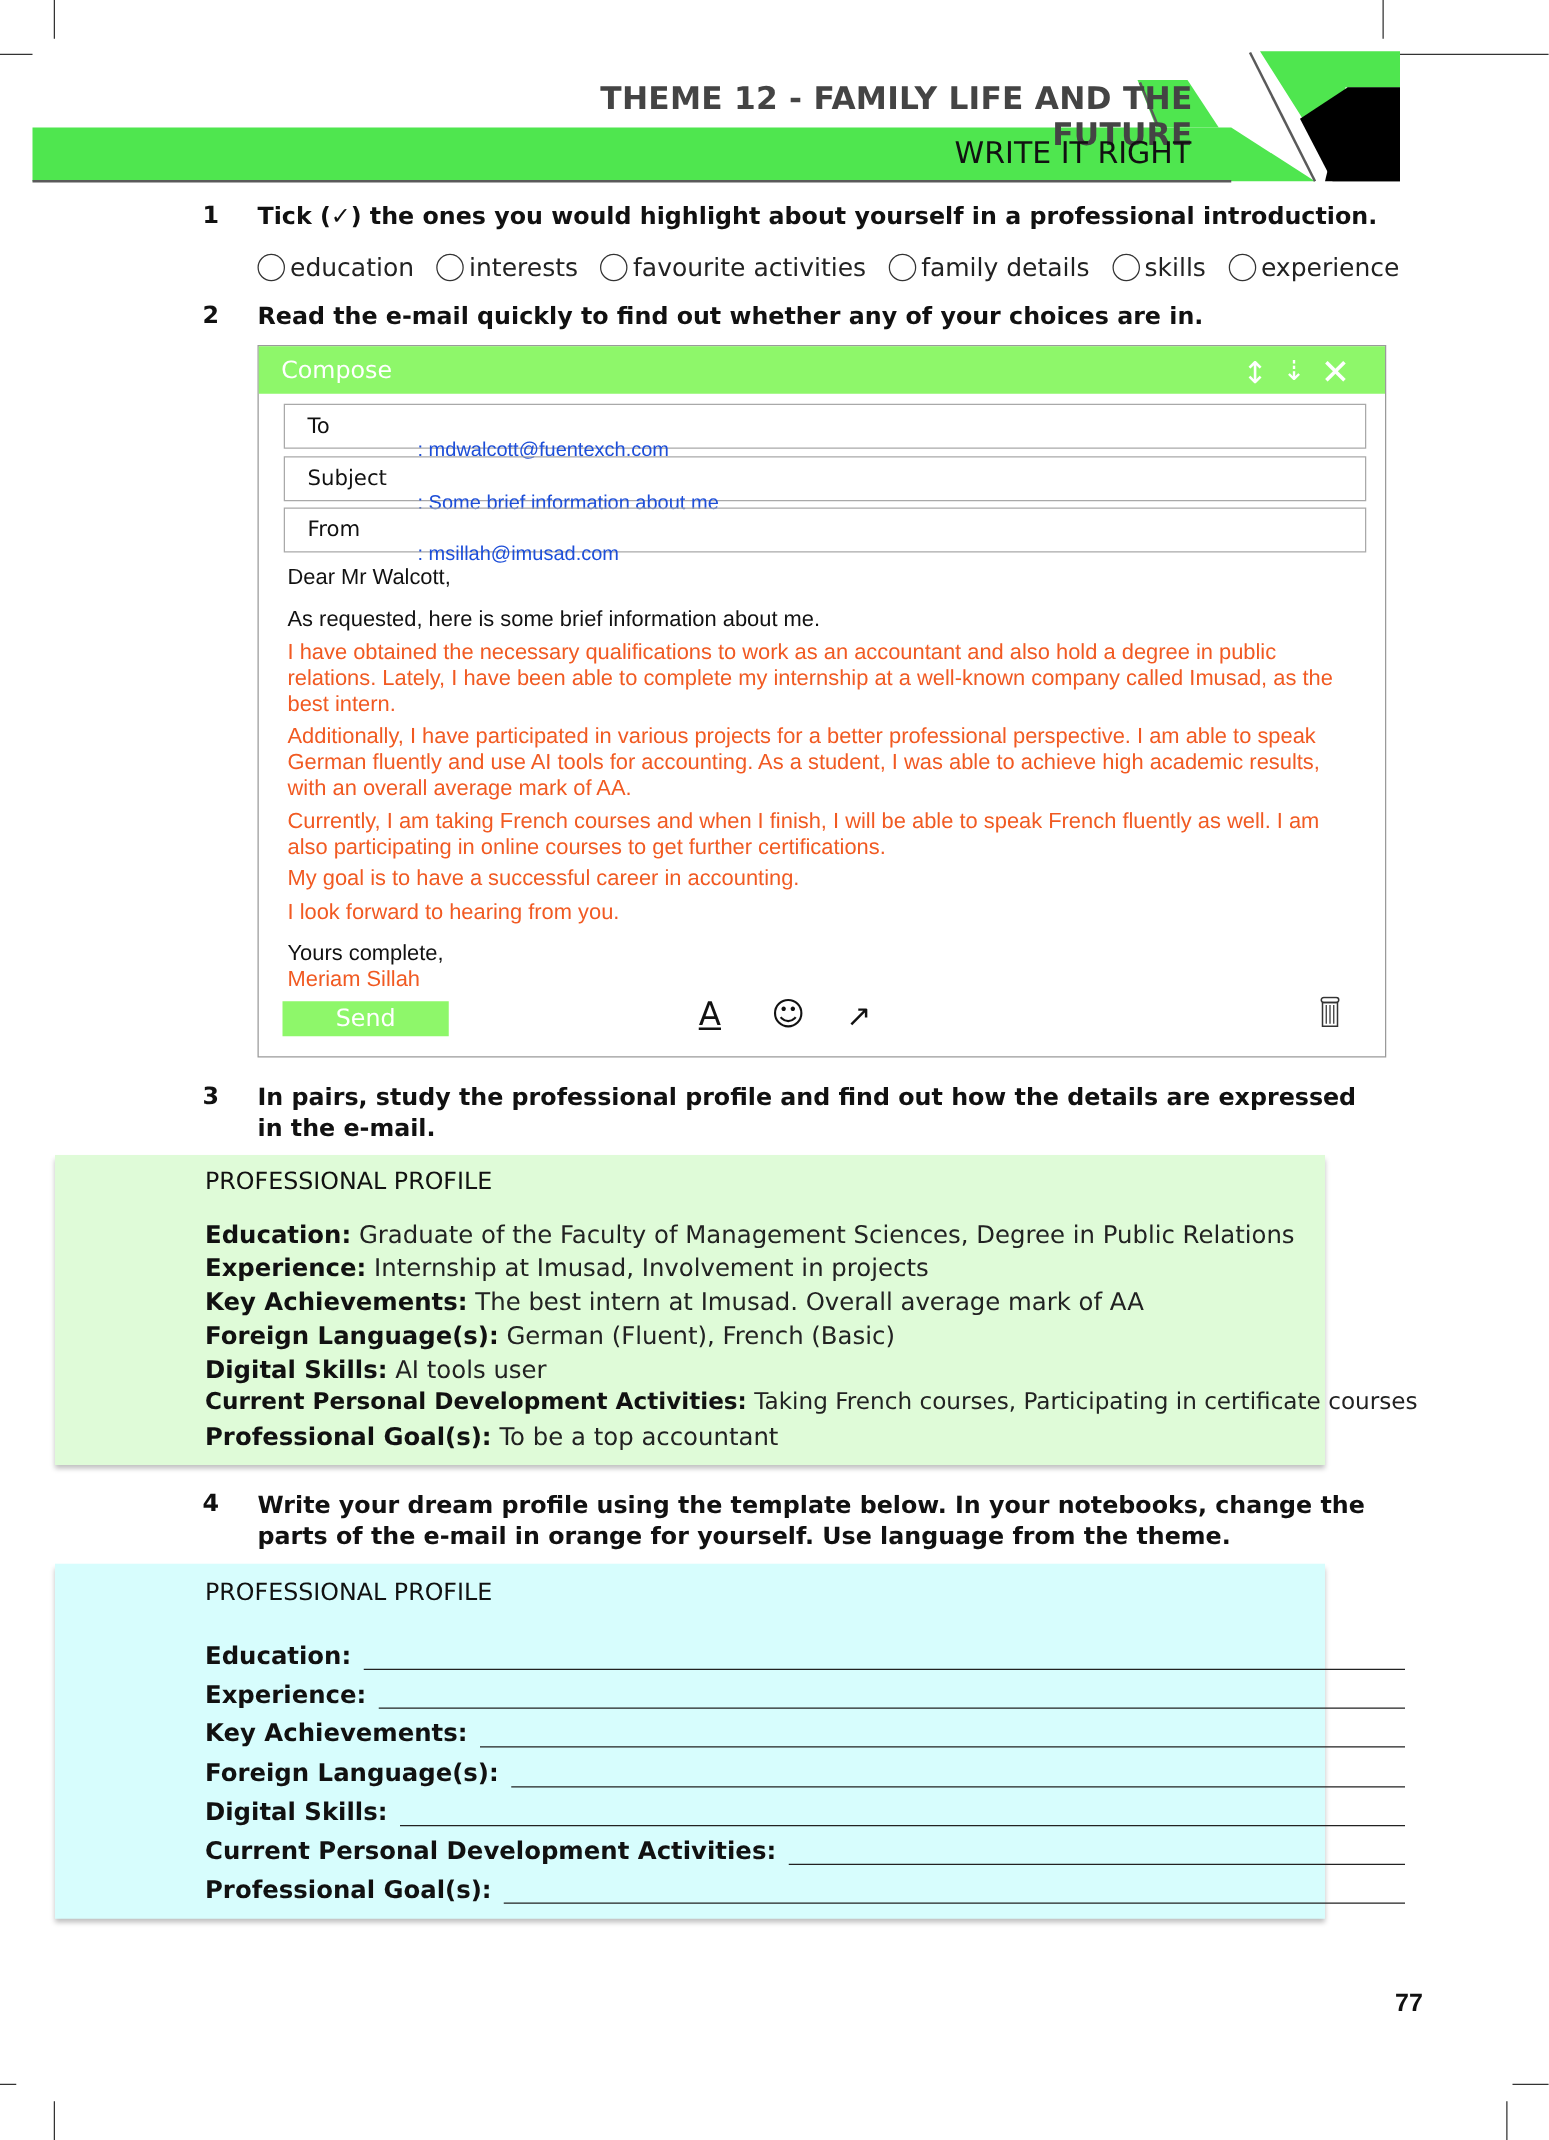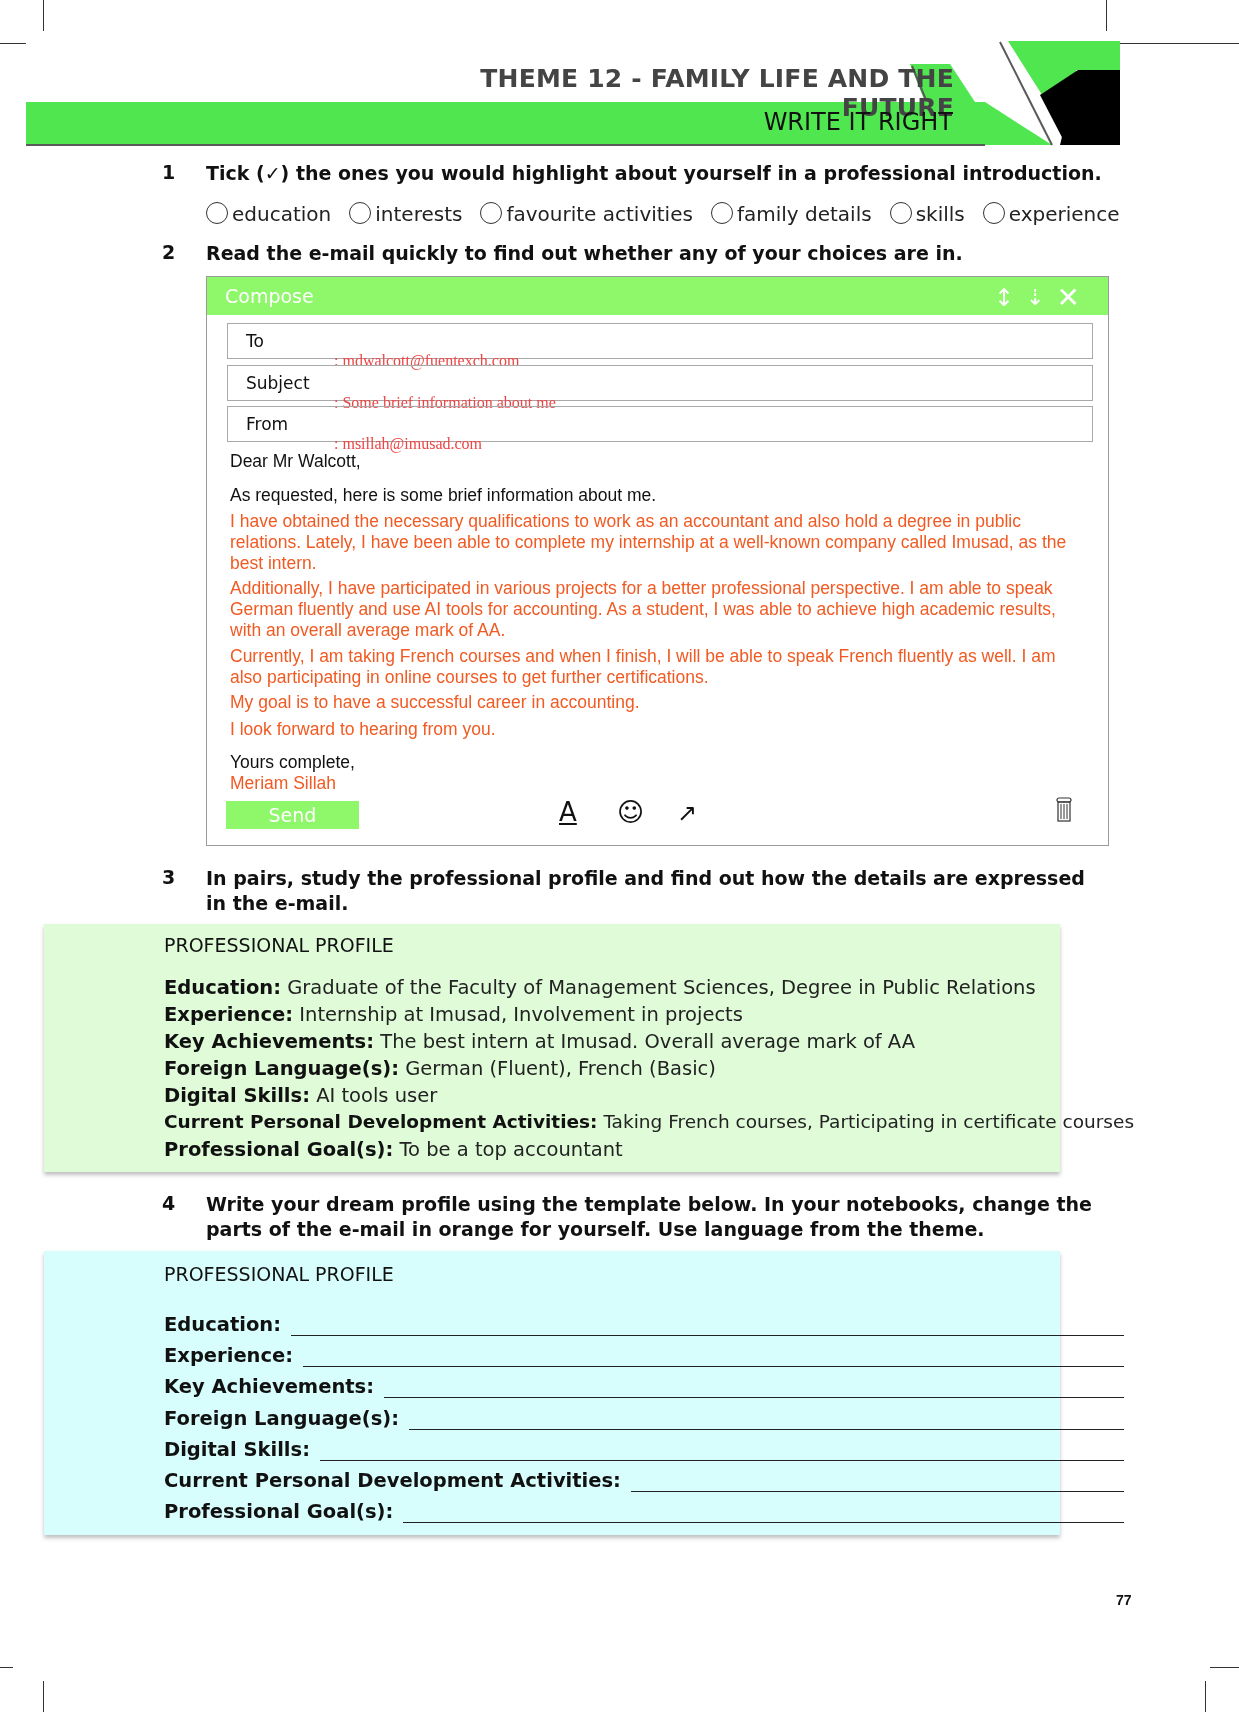--- a/index.html
+++ b/index.html
@@ -8,45 +8,45 @@
   
   .crop { position:absolute; background:#333; }
   
   .theme-title { position:absolute; left:380px; top:64px; width:574px; text-align:right; font-size:25px; color:#444; font-weight:700; letter-spacing:0.2px; font-family:"DejaVu Sans", sans-serif; }
   .section-title { position:absolute; left:620px; top:108px; width:333px; text-align:right; font-size:24px; color:#111; }
   .badge-text { position:absolute; left:1100px; top:82px; width:110px; text-align:center; font-size:34px; font-weight:bold; color:#fff; }
   
   .ex-num { position:absolute; left:162px; font-weight:bold; font-size:19px; }
   .ex-text { position:absolute; left:206px; font-weight:bold; font-size:19px; width:900px; line-height:25px; }
   .options { position:absolute; left:206px; top:202px; display:flex; gap:18px; font-size:20px; color:#222; }
-  .opt { display:flex; gap:4px; }
+  .opt { display:flex; align-items:center; gap:4px; }
   .radio { width:22px; height:22px; border:1.5px solid #333; border-radius:50%; box-sizing:border-box; display:inline-block; }
   
   .compose { position:absolute; left:206px; top:276px; width:903px; height:570px; border:1.5px solid #9a9a9a; box-sizing:border-box; background:#fff; }
   .compose-bar { height:38px; background:#8ef76a; display:flex; align-items:center; padding:0 18px; color:#fff; font-size:19px; position:relative; }
   .bar-icons { position:absolute; right:28px; top:4px; display:flex; gap:12px; align-items:center; color:#fff; font-size:26px; }
   .field { position:absolute; left:20px; width:866px; height:36px; border:1.5px solid #a9a9a9; box-sizing:border-box; display:flex; align-items:center; }
   .field-label { width:88px; padding-left:18px; font-size:17px; color:#111; }
-  .field-value { font-family:Liberation Serif, serif; font-size:16px; color:#ef4444;margin-top:40px; }
+  .field-value { font-family:Liberation Sans, sans-serif; font-size:16px; color:#1d4ed8;margin-top:40px; }
   .body-text { position:absolute; left:23px; width:860px; font-family:"Liberation Sans", sans-serif; font-size:17.5px; line-height:21px; }
   .orange { color:#f15a22; }
   .black { color:#111; }
   .send-btn { position:absolute; left:19px; top:524px; width:133px; height:28px; background:#8ef76a; color:#fff; font-size:19px; text-align:center; line-height:28px; }
   .tool { position:absolute; top:520px; font-size:26px; color:#111; }
   
   .profile-box { position:absolute; left:44px; width:1016px; box-shadow:0 3px 4px rgba(0,0,0,0.25); }
   .green-box { top:924px; height:248px; background:#dffbd8; }
   .cyan-box { top:1251px; height:284px; background:#d7fdfd; }
   .box-title { position:absolute; left:120px; font-size:19px; color:#111; }
   .prof-line { position:absolute; left:120px; font-size:19.5px; color:#222; white-space:nowrap; }
   .prof-line b { color:#111; }
   .tmpl-line { position:absolute; left:120px; width:960px; font-size:19.5px; display:flex; align-items:flex-end; }
   .tmpl-line .lbl { font-weight:bold; white-space:nowrap; color:#111; }
   .tmpl-line .blank { flex:1; border-bottom:1.5px solid #222; margin-left:10px; height:18px; }
-  .page-num { position:absolute; left:1116px; top:1592px; font-size:14px; font-weight:bold; font-family:"Liberation Sans", sans-serif; }
+  .page-num { position:absolute; left:1116px; top:1592px; font-size:20px; font-weight:bold; font-family:"Liberation Sans", sans-serif; }
 </style>
 </head>
 <body>
 
 <div class="crop" style="left:43px;top:0;width:1px;height:31px;"></div>
 <div class="crop" style="left:0;top:43px;width:26px;height:1px;"></div>
 <div class="crop" style="left:1106px;top:0;width:1px;height:31px;"></div>
 <div class="crop" style="left:1118px;top:43px;width:121px;height:1px;"></div>
 <div class="crop" style="left:0;top:1667px;width:13px;height:1px;"></div>
 <div class="crop" style="left:43px;top:1681px;width:1px;height:31px;"></div>

